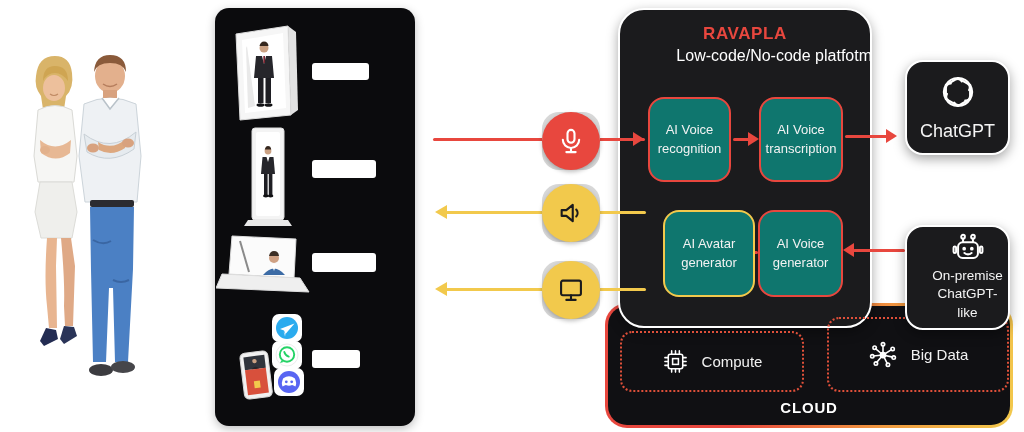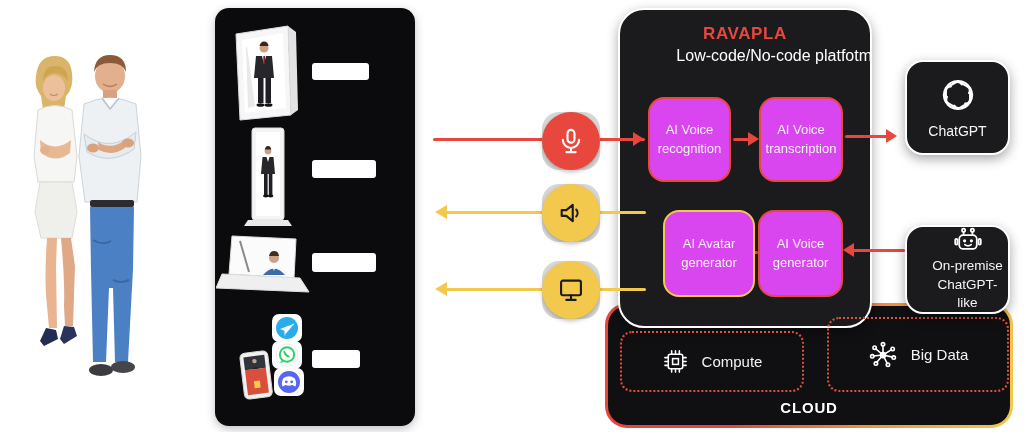--- a/index.html
+++ b/index.html
@@ -27,29 +27,29 @@
          box-shadow:0 2px 4px rgba(0,0,0,.25);}
   .badge.red{background:#e8473e;}
   .badge.yellow{background:#f2c94c;}
 
   
   .panel{left:618px;top:8px;width:254px;height:320px;background:#1b1b1d;border:2.5px solid #ffffff;
          border-radius:26px;box-sizing:border-box;z-index:2;box-shadow:0 4px 12px rgba(0,0,0,.35);}
   .ptitle{left:618px;top:24px;width:254px;text-align:center;z-index:3;}
   .ptitle .t1{color:#e8473e;font-size:17px;font-weight:bold;letter-spacing:.6px;}
   .ptitle .t2{color:#ffffff;font-size:16px;margin-top:3px;text-align:right;}
-  .pbox{background:#d946ef;border-radius:16px;box-sizing:border-box;z-index:5;display:flex;flex-direction:column;
+  .pbox{background:#0f766e;border-radius:16px;box-sizing:border-box;z-index:5;display:flex;flex-direction:column;
         align-items:center;justify-content:center;color:#f2f2f2;font-size:13px;line-height:1.4;text-align:left;}
   .pbox.red{border:2px solid #e8473e;}
   .pbox.yellow{border:2px solid #f2c94c;}
 
   .card{background:#1b1b1d;border:2px solid #ffffff;border-radius:18px;box-sizing:border-box;z-index:5;
         display:flex;flex-direction:column;align-items:center;justify-content:center;gap:7px;
         color:#ffffff;box-shadow:0 4px 12px rgba(0,0,0,.35);}
-  .card .clabel{font-size:14px;color:#f5f5f5;text-align:center;line-height:1.35;}
+  .card .clabel{font-size:18px;color:#f5f5f5;text-align:center;line-height:1.35;}
 
   
   .cloud{left:605px;top:303px;width:408px;height:125px;border-radius:22px;z-index:1;box-sizing:border-box;
          border:3px solid transparent;
          background:linear-gradient(#101013,#101013) padding-box,
                     linear-gradient(100deg,#e8473e 0%,#e8473e 35%,#f09a40 70%,#f2c94c 100%) border-box;}
   .dashbox{border:2px dotted #e0503a;border-radius:12px;z-index:2;display:flex;align-items:center;
            justify-content:center;gap:13px;color:#f2f2f2;font-size:15px;box-sizing:border-box;}
   .cloudlabel{left:605px;top:399px;width:408px;text-align:center;color:#ffffff;font-weight:bold;
               font-size:15px;letter-spacing:.8px;z-index:2;}
@@ -262,21 +262,21 @@
       <g transform="rotate(240)">
           <path d="M 0 -14 A 14 14 0 0 1 12.1 -7 L 12.1 4 A 5 5 0 0 1 7.2 8.6"></path>
         </g>
       <g transform="rotate(300)">
           <path d="M 0 -14 A 14 14 0 0 1 12.1 -7 L 12.1 4 A 5 5 0 0 1 7.2 8.6"></path>
         </g>
     </svg>
     <div class="clabel">ChatGPT</div>
   </div>
 
-  <div class="abs card" style="left:905px;top:225px;width:105px;height:89px;gap:4px;padding-left:20px;">
+  <div class="abs card" style="left:905px;top:225px;width:105px;height:105px;gap:4px;padding-left:20px;">
     <svg width="34" height="30" viewBox="0 0 24 21" fill="none" stroke="#ffffff" stroke-width="1.4" stroke-linecap="round">
       <circle cx="8.5" cy="2.5" r="1.3"></circle>
         <circle cx="15.5" cy="2.5" r="1.3"></circle>
       <line x1="8.5" y1="4" x2="8.5" y2="6"></line>
         <line x1="15.5" y1="4" x2="15.5" y2="6"></line>
       <rect x="5" y="6.5" width="14" height="11" rx="3.2"></rect>
       <rect x="1.8" y="9.5" width="1.8" height="4.5" rx="0.9"></rect>
       <rect x="20.4" y="9.5" width="1.8" height="4.5" rx="0.9"></rect>
       <circle cx="9.3" cy="11" r="0.6" fill="#ffffff"></circle>
         <circle cx="14.7" cy="11" r="0.6" fill="#ffffff"></circle>

